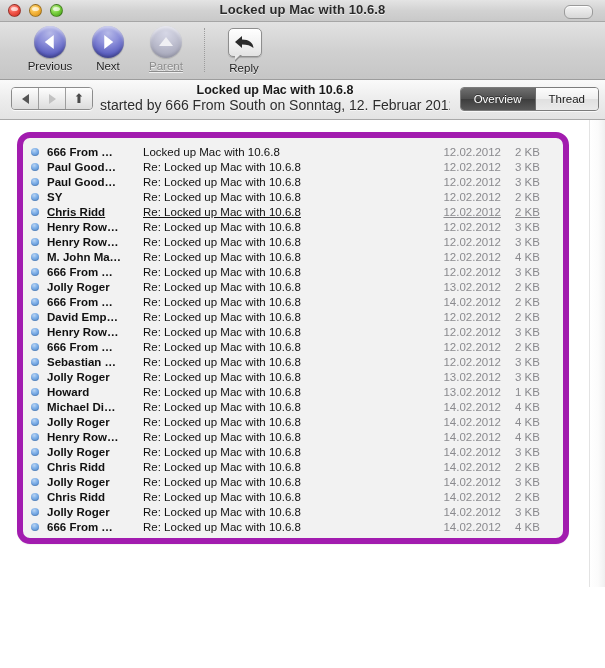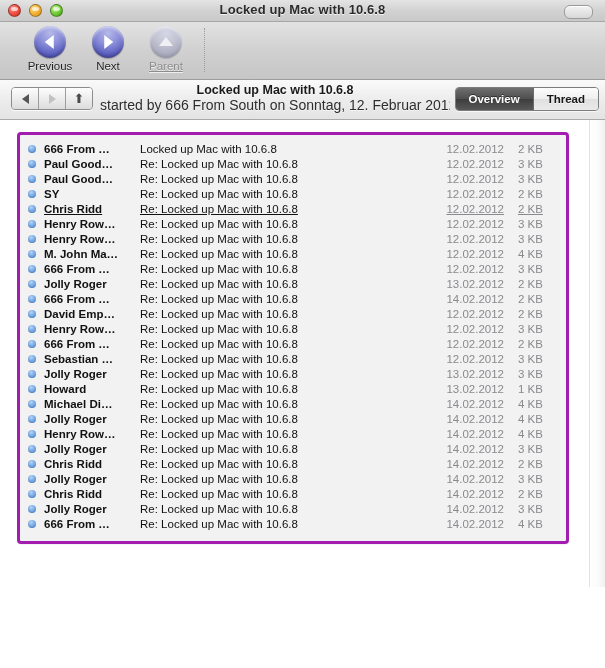--- a/index.html
+++ b/index.html
@@ -240,21 +240,20 @@
   .view-seg {
     position: absolute;
     right: 6px;
     top: 7px;
     display: flex;
     height: 22px;
     border: 1px solid #7c7c7c;
     border-radius: 4px;
     overflow: hidden;
     box-shadow: 0 1px 0 rgba(255,255,255,0.7);
-    font-weight: bold;
   }
   .view-seg .vseg {
     padding: 0 13px;
     display: flex;
     align-items: center;
     font-size: 11.5px;
     white-space: nowrap;
   }
   .view-seg .vseg.on {
     background: linear-gradient(to bottom, #6f6f6f 0%, #4f4f4f 48%, #3e3e3e 52%, #585858 100%);
@@ -276,22 +275,22 @@
     background: #ffffff;
     box-sizing: border-box;
   }
   .listbox {
     position: absolute;
     left: 17px;
     top: 12px;
     width: 552px;
     height: 412px;
     background: #f2f2f2;
-    border: 3px solid #a21caf;
-    border-radius: 4px;
+    border: 6px solid #a21caf;
+    border-radius: 13px;
     box-sizing: border-box;
     padding: 6px 0 6px 0;
     overflow: hidden;
     box-shadow: 0 1px 1px rgba(0,0,0,0.05);
   }
   .row {
     display: flex;
     align-items: center;
     height: 15px;
     font-size: 11.5px;
@@ -401,20 +400,30 @@
       <div class="tb-icon">
         <div class="orb dim">
             <span class="tri up dim-arrow"></span>
           </div>
       </div>
       <div class="tb-label disabled">Parent</div>
     </div>
 
     <div class="tb-sep"></div>
 
+    <div class="tb-item">
+      <div class="tb-icon">
+        <div class="reply-bubble">
+          <svg class="reply-arrow" viewBox="0 0 22 14">
+            <path d="M8 1 L1 7 L8 13 L8 9.5 C13 9.5 16.5 10.5 19.5 13 C19 7.5 15 4.5 8 4.5 Z" fill="#2b2b2b"></path>
+          </svg>
+        </div>
+      </div>
+      <div class="tb-label">Reply</div>
+    </div>
 
   </div>
 
   <div class="navbar">
 
     <div class="nav-seg">
       <div class="seg">
         <span class="seg-tri-left"></span>
       </div>
       <div class="seg">

